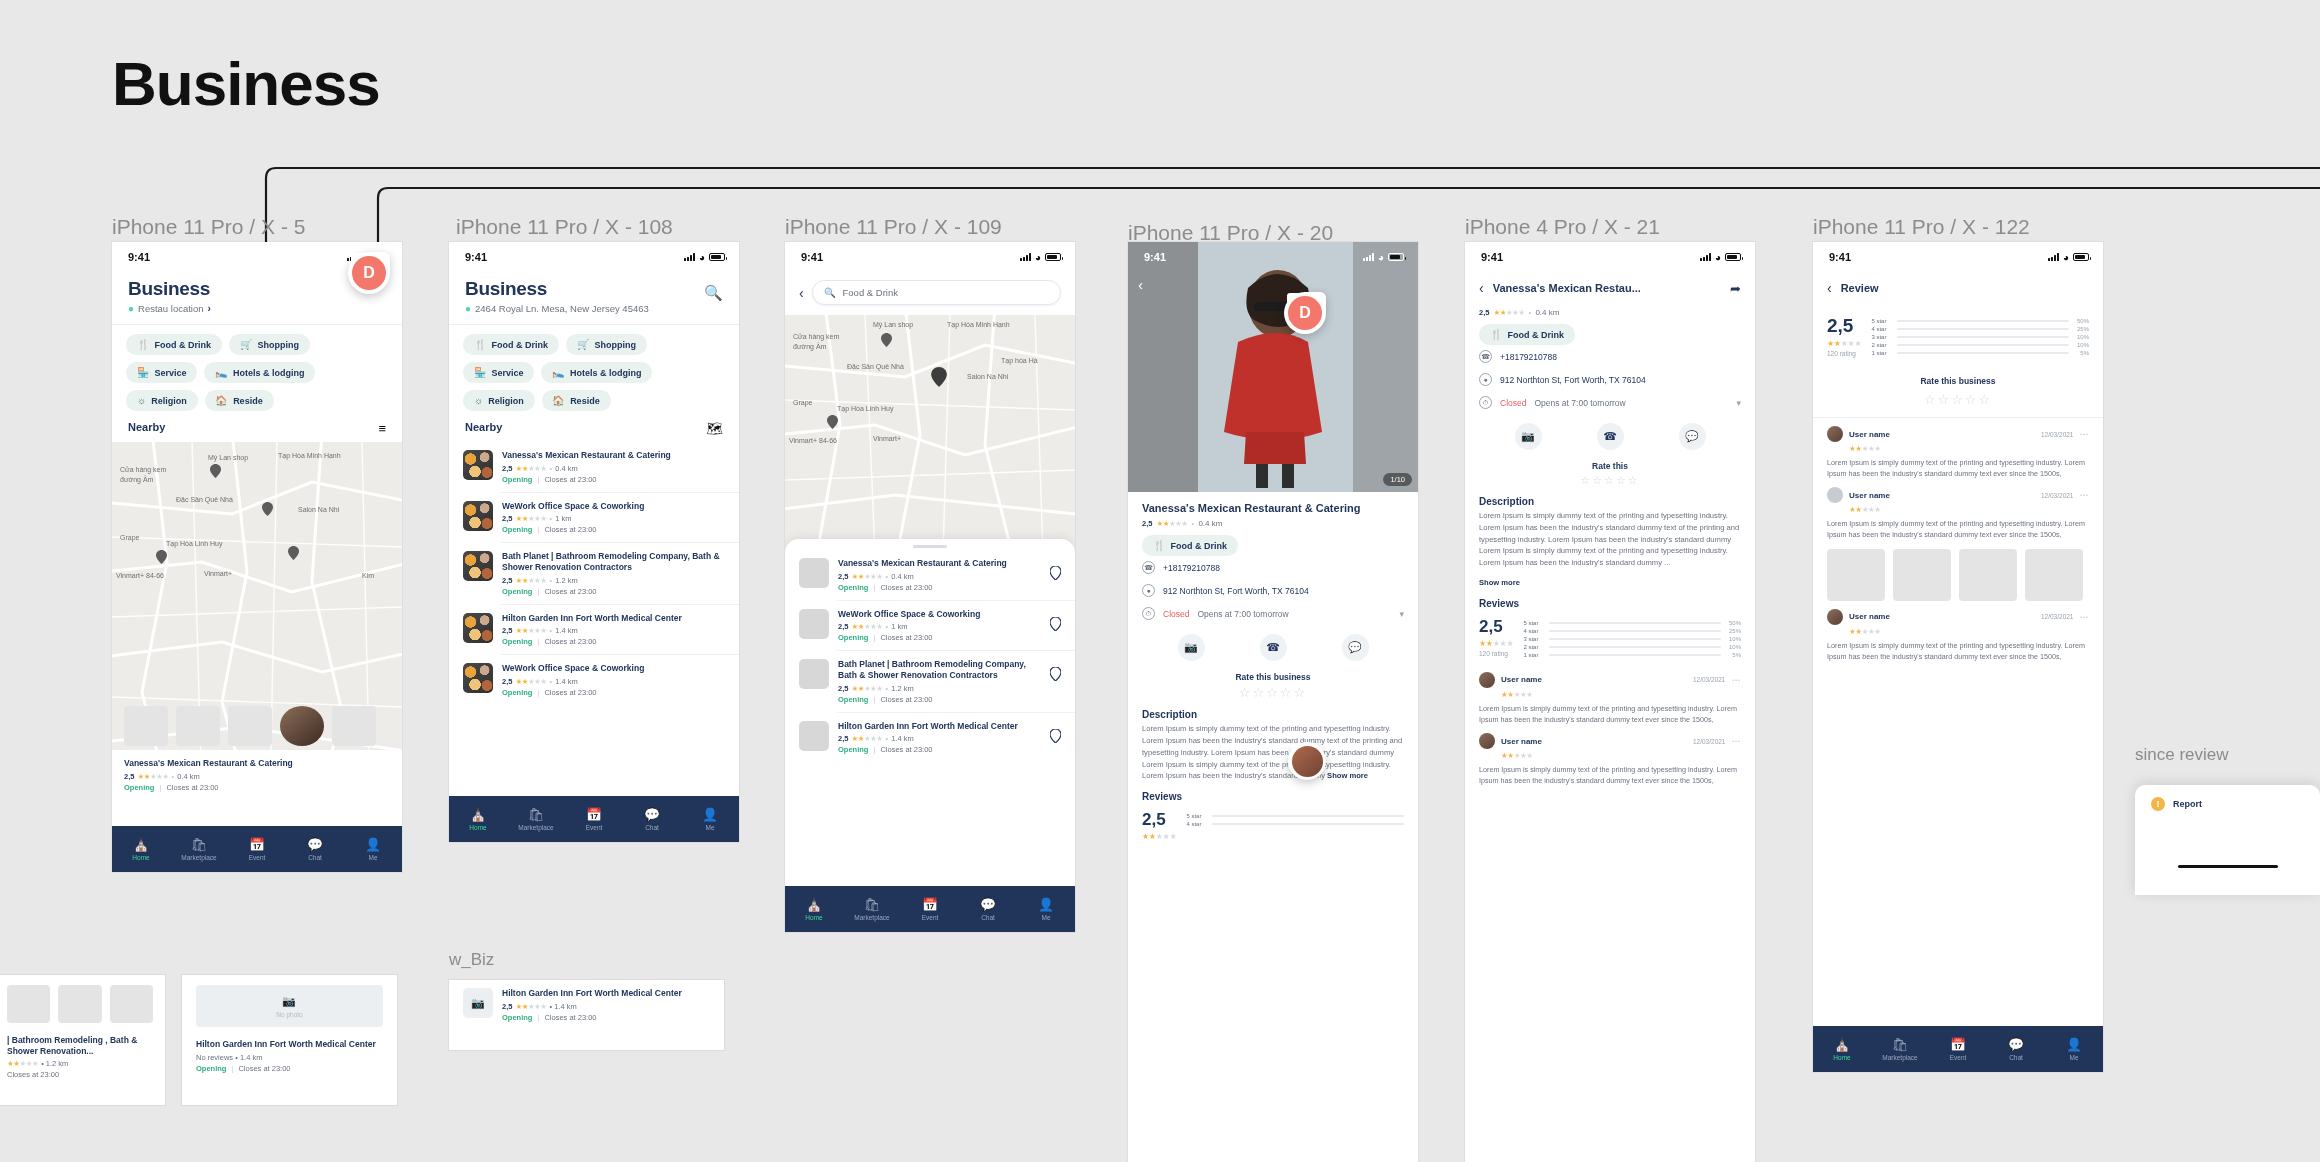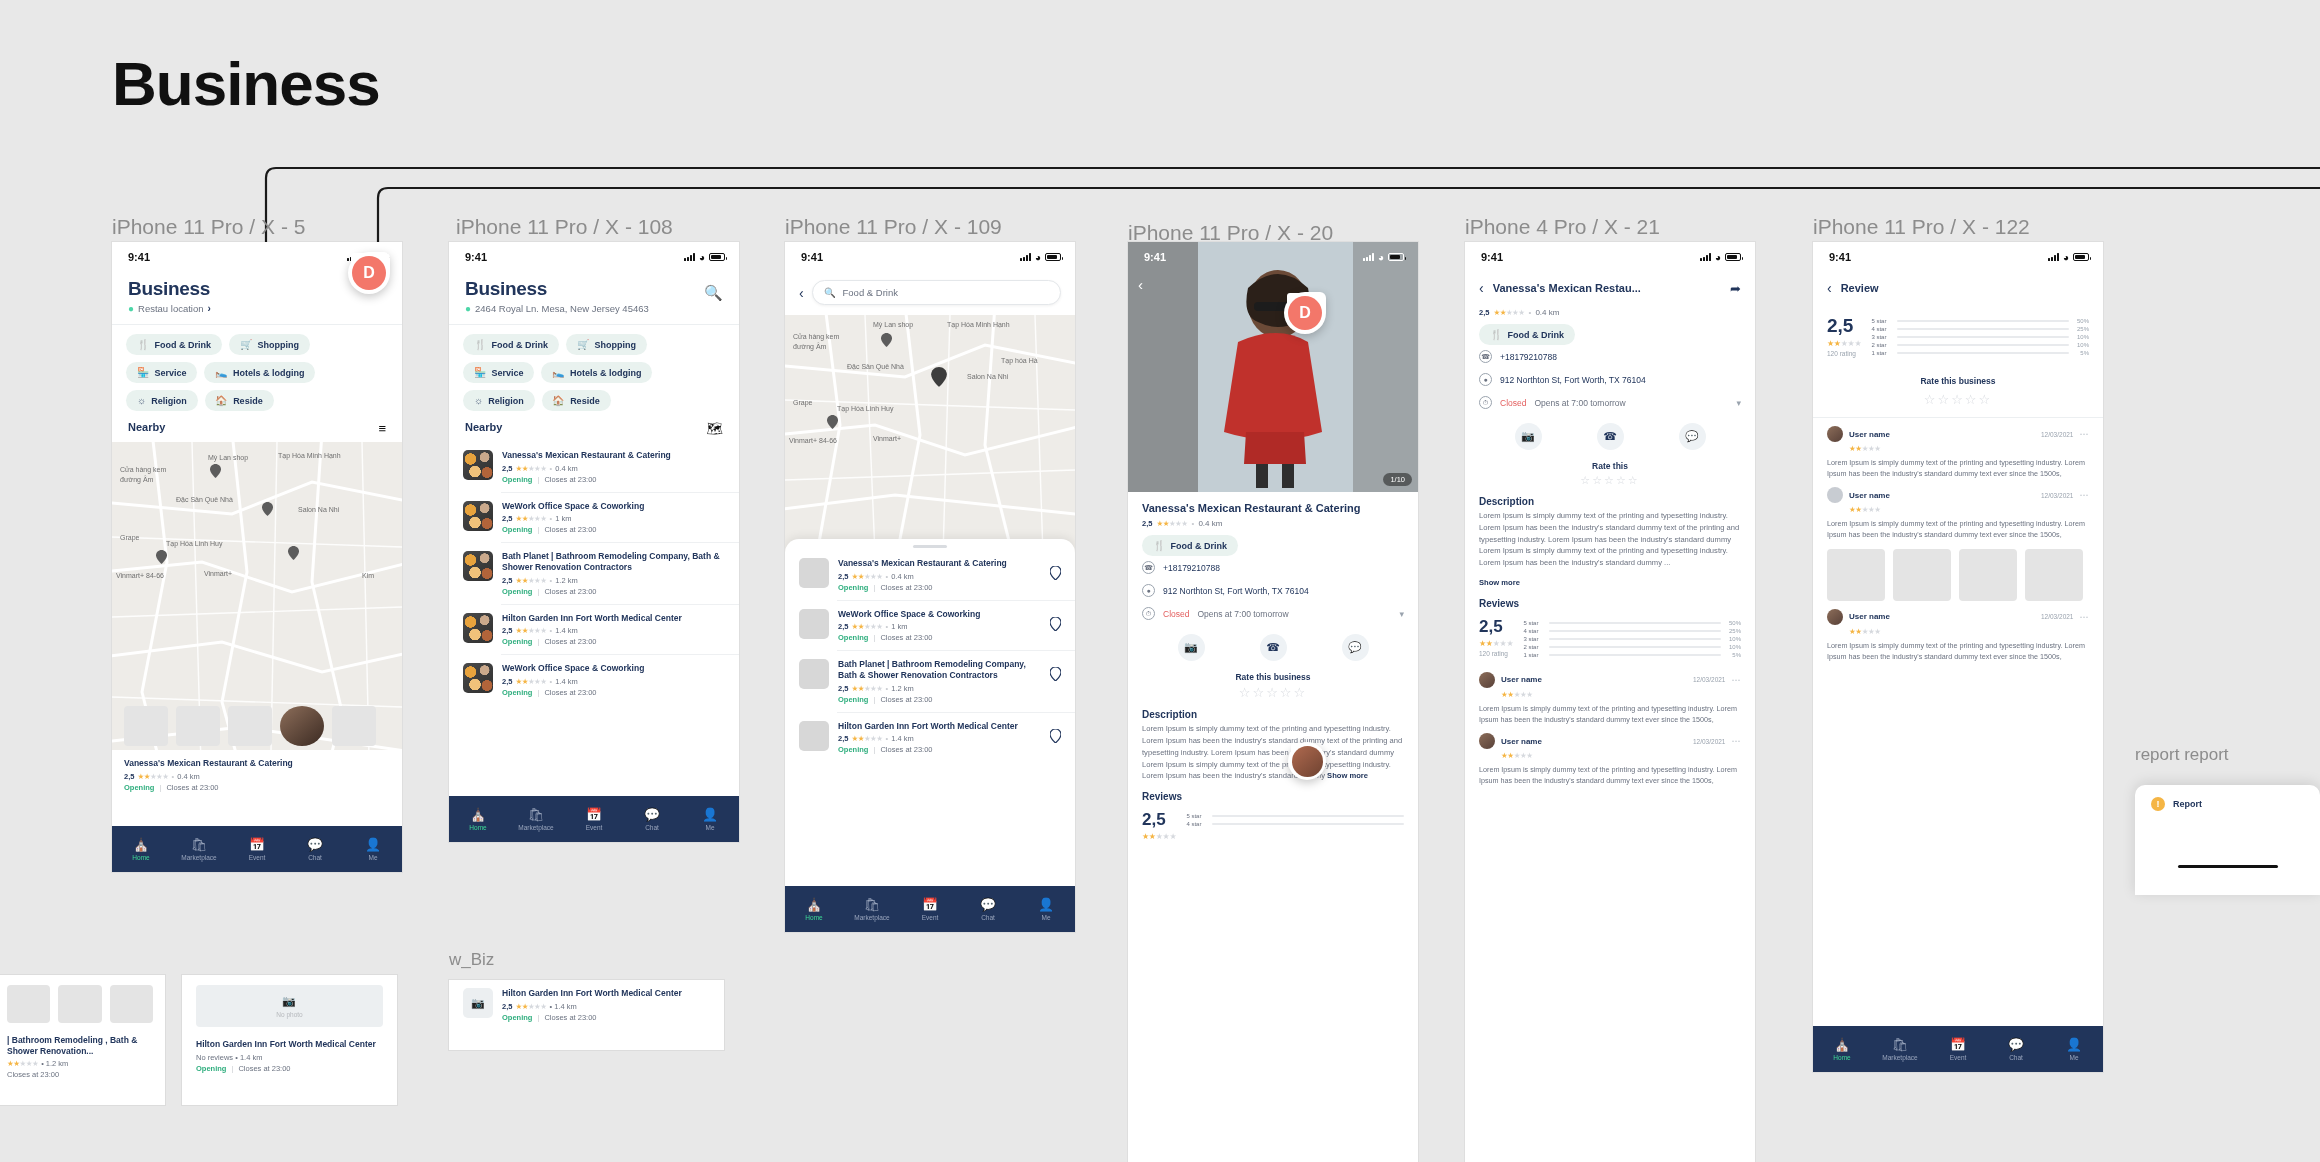--- a/index.html
+++ b/index.html
@@ -1035,21 +1035,21 @@
           <span class="tico">💬</span>
           <span class="tlbl">Chat</span>
         </div>
       <div class="tab">
           <span class="tico">👤</span>
           <span class="tlbl">Me</span>
         </div>
     </div>
   </div>
 
-  <div class="frag-label" style="left:2135px;top:745px;">report report</div>
+  <div class="frag-label" style="left:2135px;top:745px;">since review</div>
   <div class="report-card" style="left:2135px;top:785px;width:185px;height:110px;">
     <div class="report-row">
       <span class="report-ico">!</span>
       <span class="report-txt">Report</span>
     </div>
     <div class="home-ind" style="margin-top:42px;"></div>
   </div>
 
   <div class="frag" style="left:-5px;top:975px;width:170px;height:130px;">
     <div style="display:flex;gap:8px;padding:10px 12px;">

